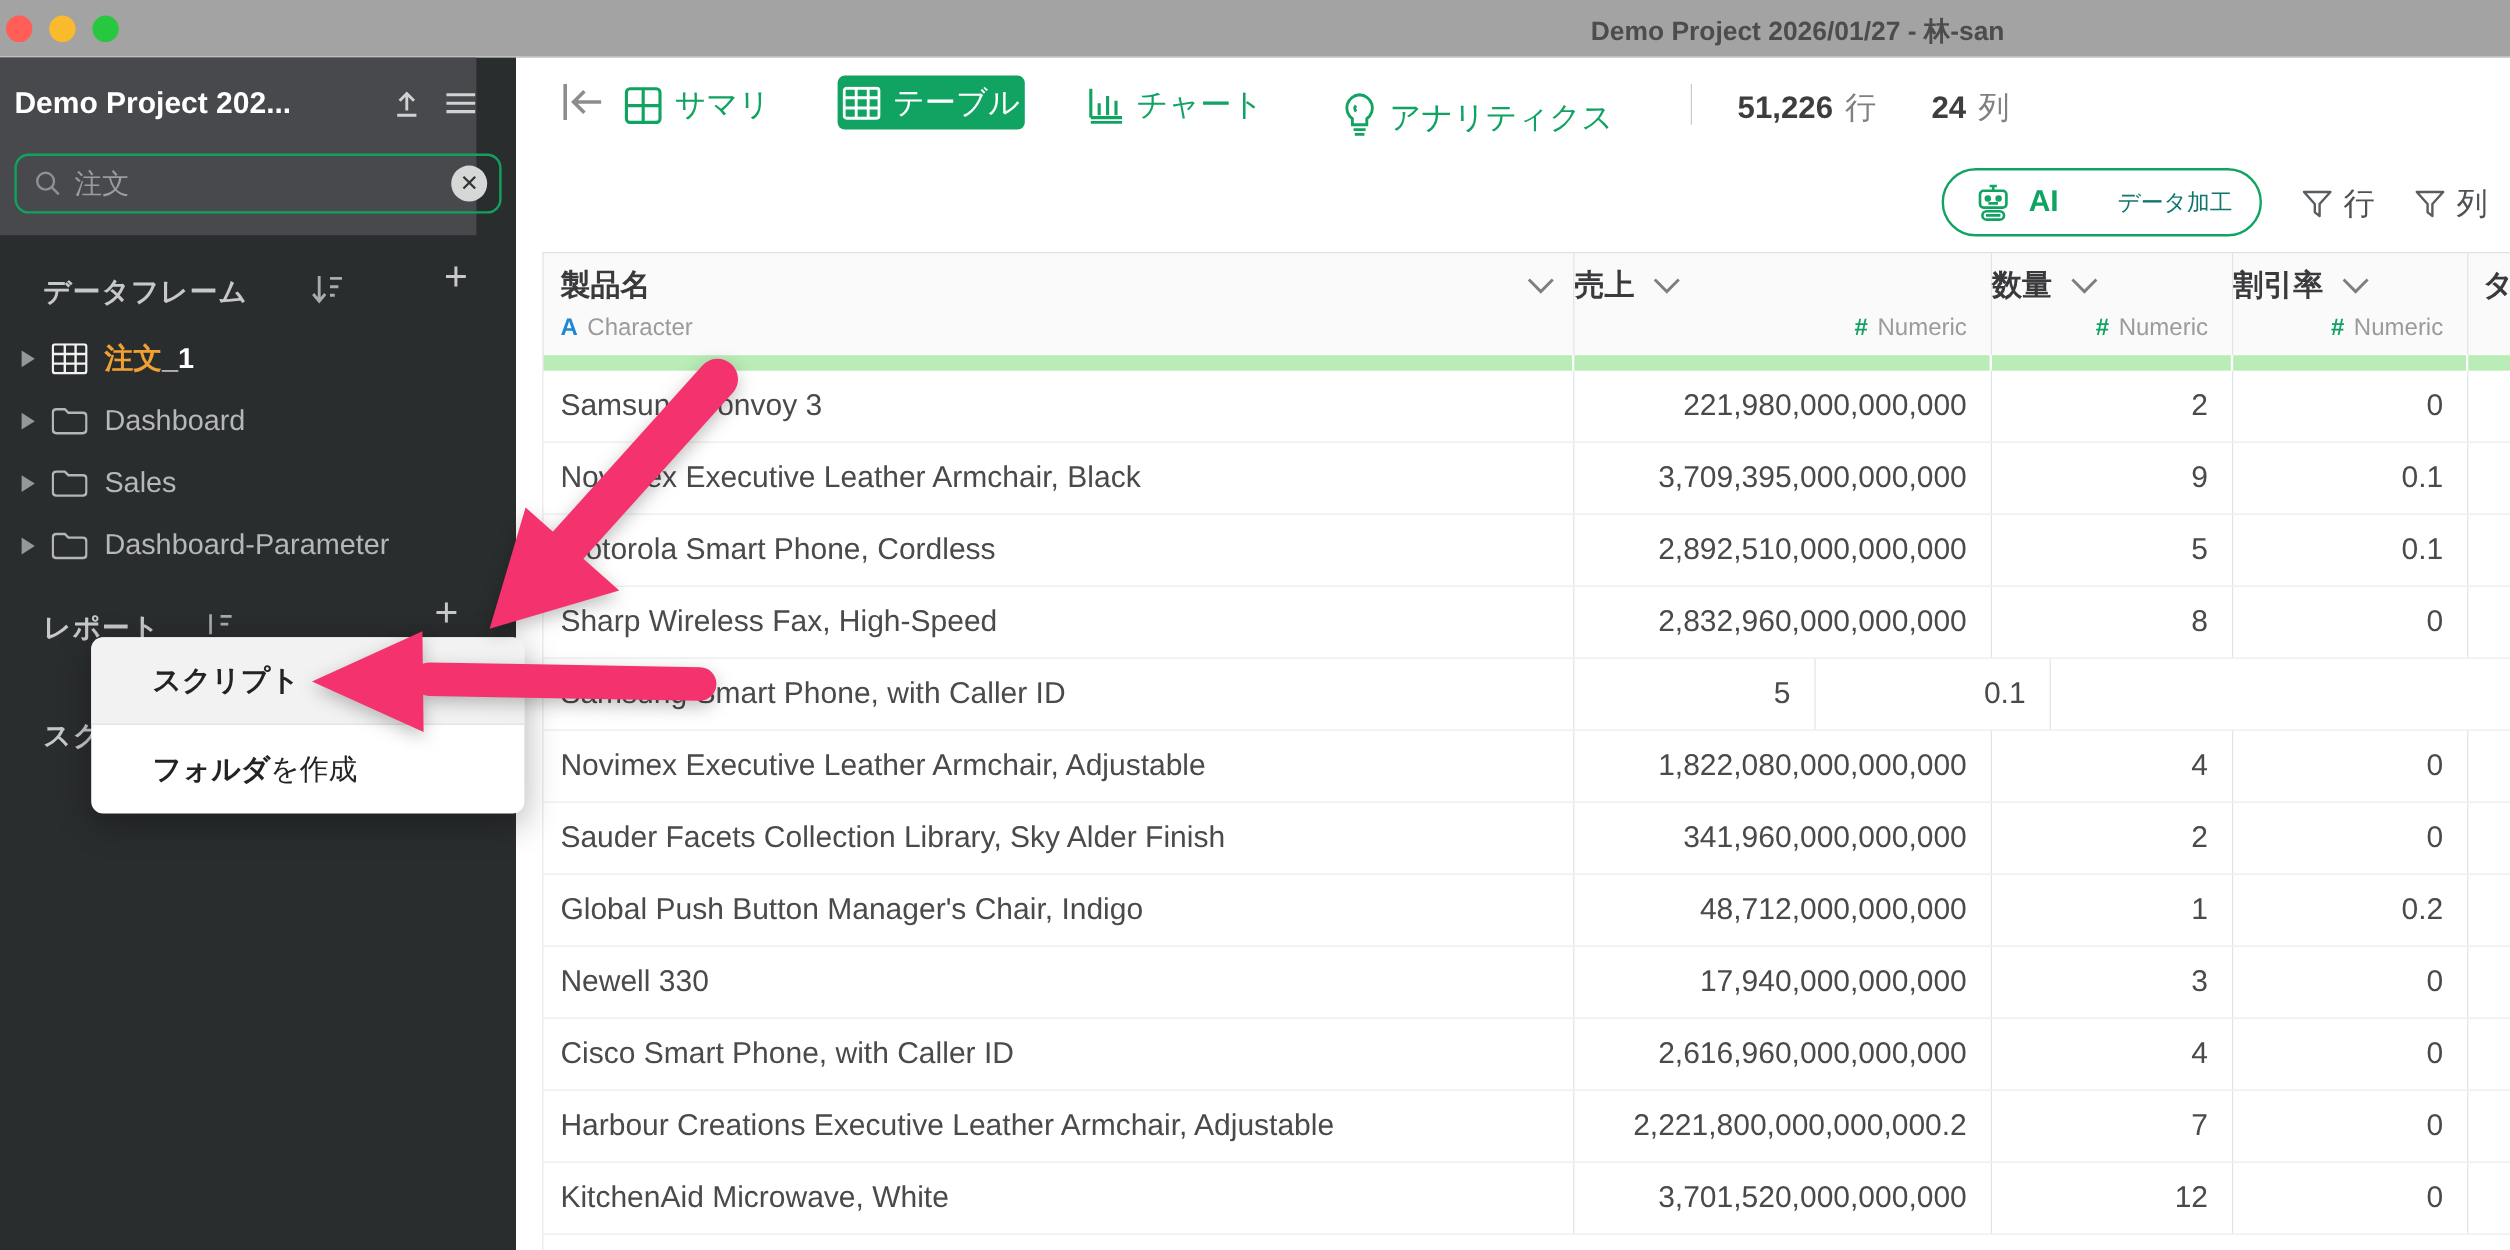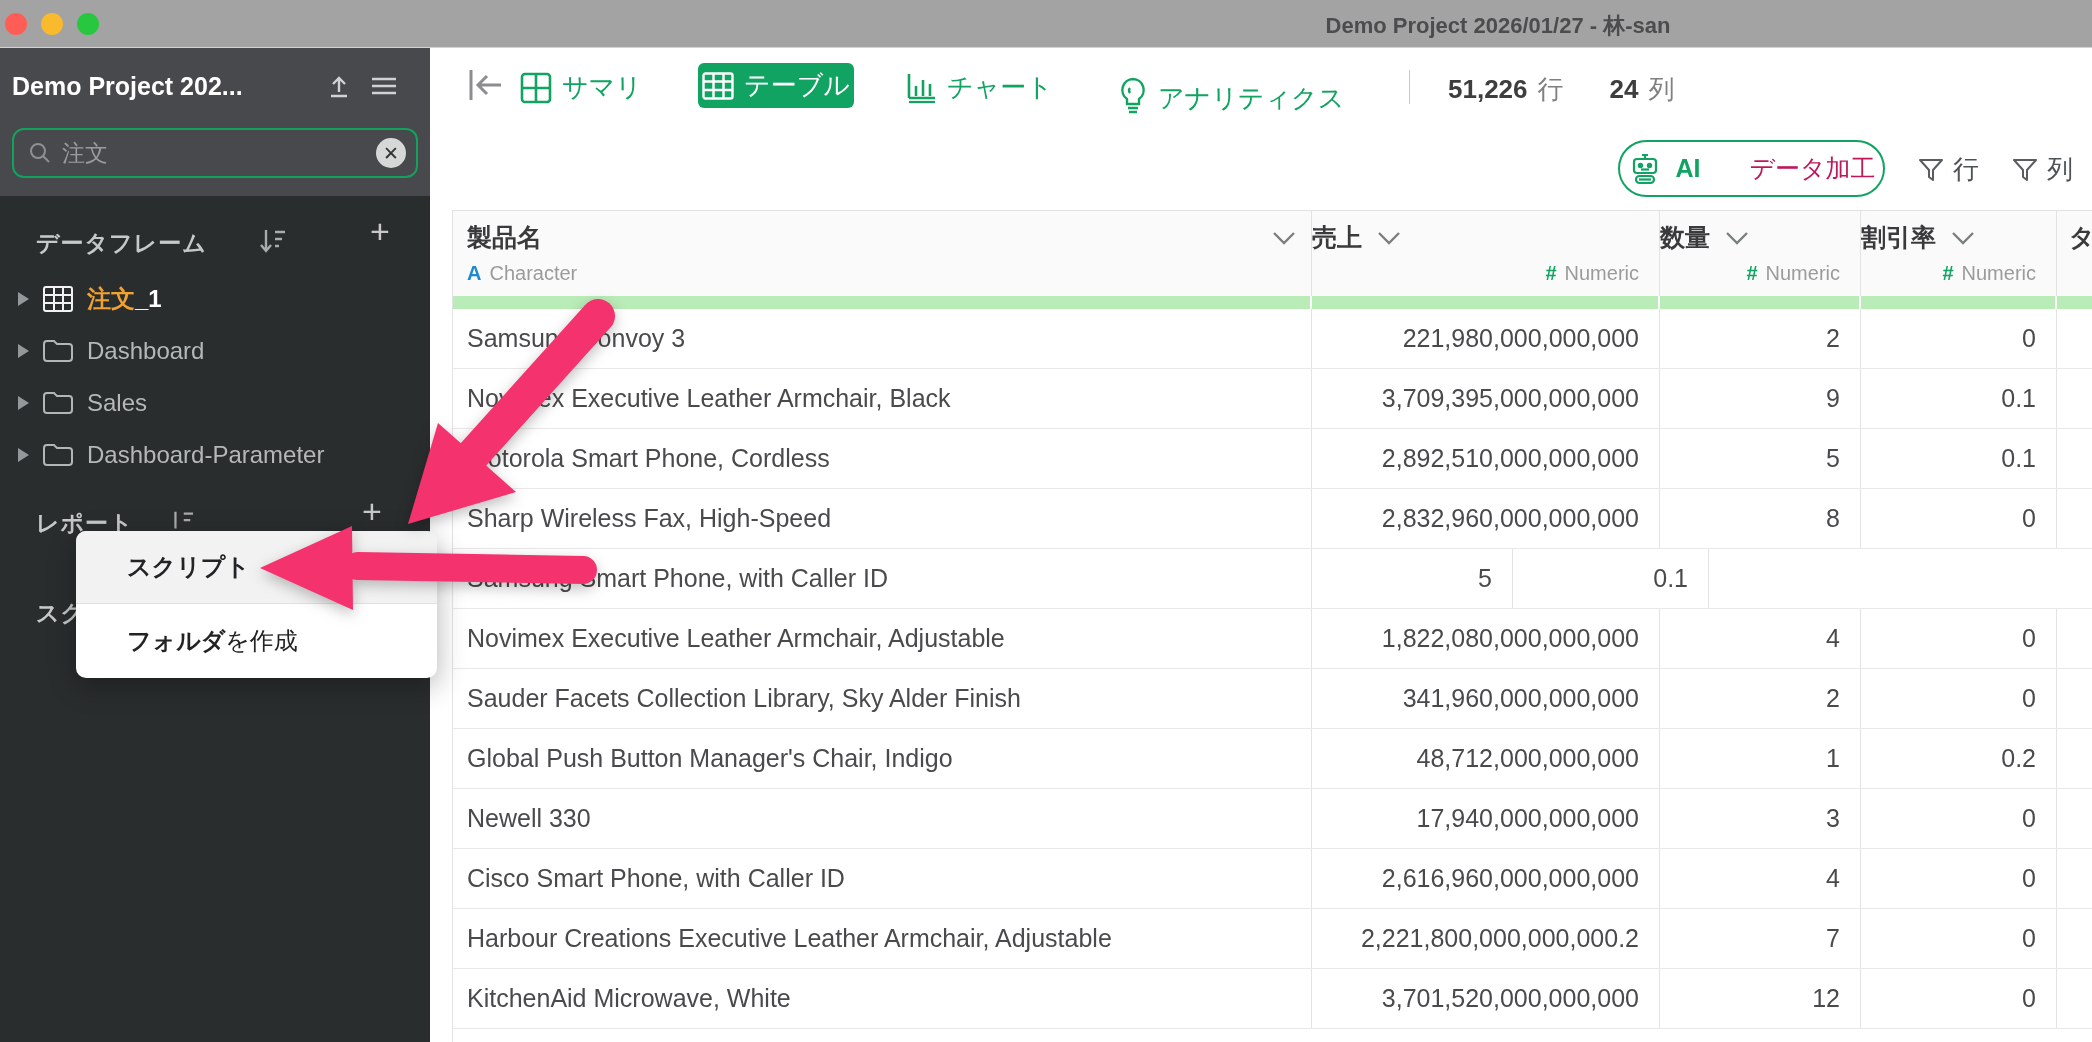--- a/index.html
+++ b/index.html
@@ -10,21 +10,21 @@
   #topbar{position:absolute;left:0;top:0;width:2092px;height:48px;background:#a3a3a3;
           border-bottom:1px solid #d4d4d4;box-sizing:border-box;}
   .lights{position:absolute;left:5px;top:13px;display:flex;gap:14px;}
   .light{width:22px;height:22px;border-radius:50%;}
   .red{background:#ff5d55;} .yellow{background:#f9bb2d;} .green{background:#27c83f;}
   #win-title{position:absolute;left:1498px;top:11px;transform:translateX(-50%);
              font-size:22px;font-weight:bold;color:#4c4c4e;white-space:nowrap;}
 
   
   #sidebar{position:absolute;left:0;top:48px;width:430px;height:994px;background:#2a2d2e;z-index:10;}
-  #sidebar-header{position:absolute;left:0;top:0;width:430px;height:148px;background:#47494c;}
+  #sidebar-header{position:absolute;left:0;top:0;width:365px;height:148px;background:#47494c;padding-left:32px;}
   #project-title{position:absolute;left:12px;top:24px;font-size:25px;font-weight:bold;color:#fff;white-space:nowrap;}
   .hdr-icon{position:absolute;top:26px;color:#d0d2d3;}
   #export-icon{left:326px;}
   #hamburger-icon{left:370px;}
   #search-box{position:absolute;left:12px;top:80px;width:406px;height:50px;box-sizing:border-box;
               border:2px solid #13a15e;border-radius:12px;display:flex;align-items:center;}
   #search-input{flex:1;background:transparent;border:none;outline:none;color:#9a9da0;
                 font-size:23px;font-family:inherit;padding-left:10px;}
   #search-clear{width:30px;height:30px;border-radius:50%;background:#d6d7d7;color:#333;
                 display:flex;align-items:center;justify-content:center;font-size:19px;font-weight:bold;
@@ -62,21 +62,21 @@
   #counts{position:absolute;left:1448px;top:72px;display:flex;align-items:baseline;gap:10px;font-size:26px;}
   .count-num{font-weight:bold;color:#3e3e3e;}
   .count-unit{color:#808080;}
   #counts .gap{width:26px;}
 
   
   #ai-button{position:absolute;left:1618px;top:140px;width:267px;height:57px;box-sizing:border-box;
              border:2px solid #11a362;border-radius:29px;display:flex;align-items:center;
              justify-content:center;gap:12px;cursor:pointer;background:#fff;}
   #ai-button .ai-bold{font-size:25px;font-weight:bold;color:#11a362;}
-  #ai-button .ai-text{font-size:25px;color:#be185d;margin-left:37px;}
+  #ai-button .ai-text{font-size:19px;color:#0f766e;margin-left:37px;}
   .filter-btn{position:absolute;top:152px;display:flex;align-items:center;gap:9px;cursor:pointer;}
   .filter-label{font-size:26px;color:#4f5254;}
   #filter-rows{left:1918px;} #filter-cols{left:2012px;}
 
   
   #thead{position:absolute;left:452px;top:210px;width:1840px;height:86px;display:flex;
          background:#fafafa;border-top:1px solid #e2e2e2;border-left:1px solid #e3e3e3;box-sizing:border-box;}
   .hcell{box-sizing:border-box;border-right:1px solid #e3e3e3;padding-top:10px;}
   .hname{font-size:25px;font-weight:bold;color:#3a3a3c;display:flex;align-items:center;}
   .htype{font-size:20px;color:#9b9b9b;margin-top:8px;}

